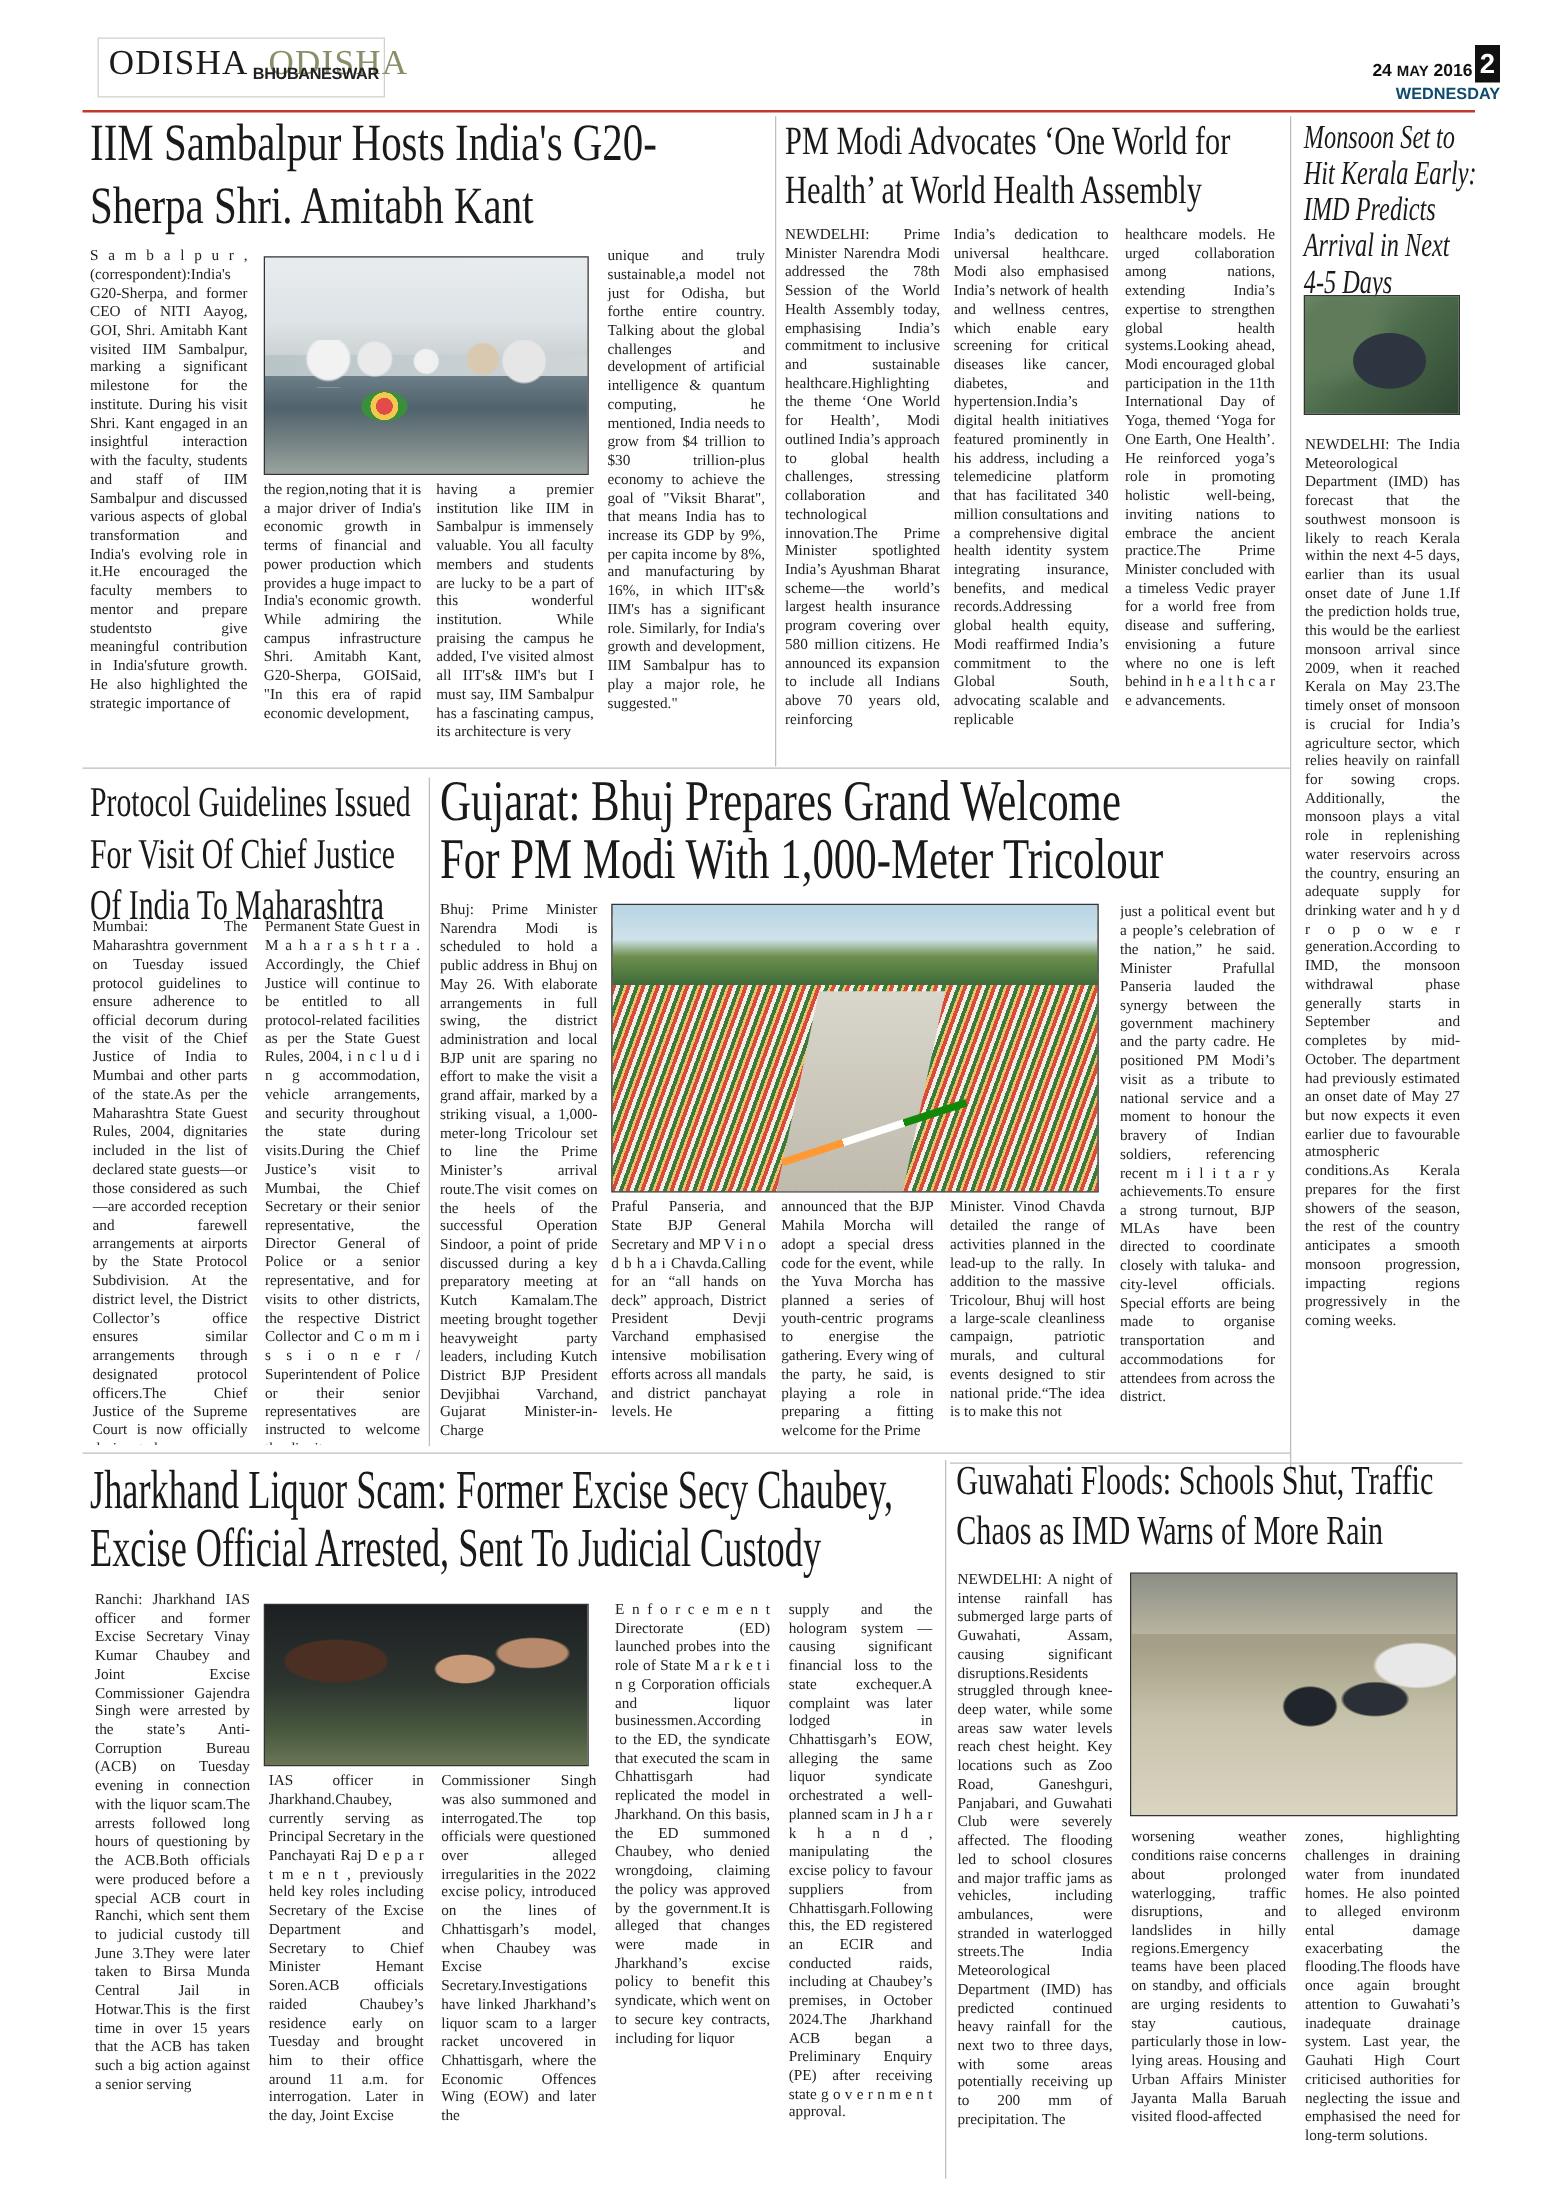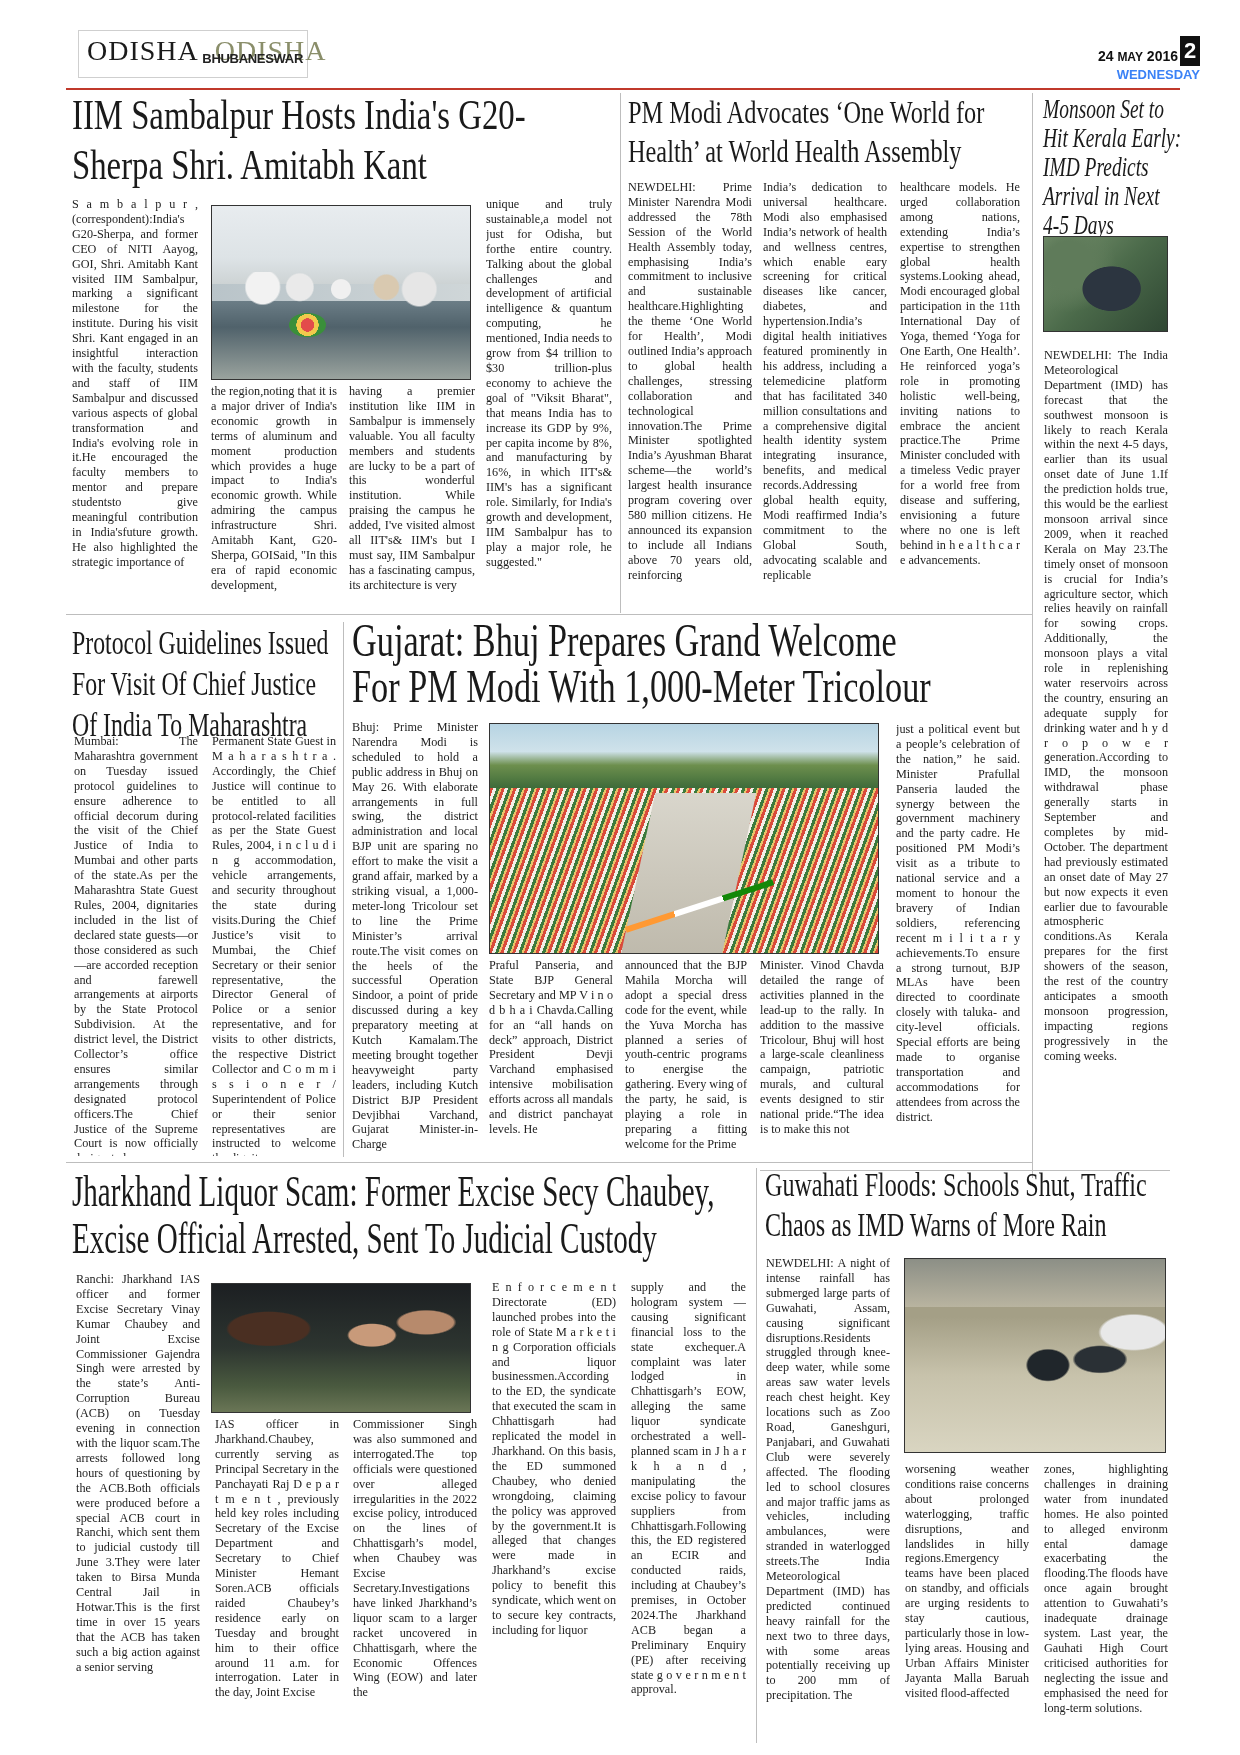--- a/index.html
+++ b/index.html
@@ -9,21 +9,21 @@
   .abs { position: absolute; }
 
   
   .logo-box { left: 78px; top: 30px; width: 230px; height: 48px; border: 1px solid #cfcfcf; background: #fff; }
   .logo-around { position: absolute; left: 8px; top: 4px; font-family: "Liberation Serif", serif; font-size: 28px; letter-spacing: 1px; color: #1b1b1b; }
   .logo-odisha { color: #8a8e6a; margin-left: 16px; }
   .logo-city { position: absolute; right: 4px; bottom: 11px; font-family: "Liberation Sans", sans-serif; font-weight: bold; font-size: 13px; letter-spacing: -0.3px; color: #222; }
   .date-line { right: 62px; top: 48px; font-family: "Liberation Sans", sans-serif; font-weight: bold; font-size: 14px; color: #111; }
   .date-line .mon { font-size: 12px; }
   .page-num { right: 40px; top: 36px; width: 20px; height: 30px; background: #111; color: #fff; font-family: "Liberation Sans", sans-serif; font-weight: bold; font-size: 22px; text-align: center; line-height: 30px; }
-  .day-line { right: 40px; top: 67px; font-family: "Liberation Sans", sans-serif; font-weight: bold; font-size: 13px; color: #3b82f6; }
+  .day-line { right: 40px; top: 67px; font-family: "Liberation Sans", sans-serif; font-weight: bold; font-size: 13px; color: #0c4a6e; }
   .rule-red { left: 66px; top: 88px; width: 1114px; height: 2px; background: #c0392b; }
 
   
   .hl { font-family: "Liberation Serif", serif; color: #1a1a1a; line-height: 1.08; white-space: nowrap; transform-origin: 0 0; }
 
   
   .col { font-family: "Liberation Serif", serif; font-size: 12.2px; line-height: 14.9px; text-align: justify; color: #222; overflow: hidden; hyphens: manual; }
 
   .vrule { width: 1px; background: #bdbdbd; }
   .hrule { height: 1px; background: #bdbdbd; }
@@ -82,21 +82,21 @@
 <div class="abs rule-red"></div>
 
 <div class="abs hl" style="left:72px; top:93px; font-size:42px; transform:scaleX(0.78);">IIM Sambalpur Hosts India's G20-</div>
 <div class="abs hl" style="left:72px; top:143px; font-size:42px; transform:scaleX(0.78);">Sherpa Shri. Amitabh Kant</div>
 
 <div class="abs col" style="left:72px; top:197px; width:126px; height:412px;">S a m b a l p u r , (correspondent):India's G20-Sherpa, and former CEO of NITI Aayog, GOI, Shri. Amitabh Kant visited IIM Sambalpur, marking a significant milestone for the institute. During his visit Shri. Kant engaged in an insightful interaction with the faculty, students and staff of IIM Sambalpur and discussed various aspects of global transformation and India's evolving role in it.He encouraged the faculty members to mentor and prepare studentsto give meaningful contribution in India'sfuture growth. He also highlighted the strategic importance of</div>
 <div class="abs photo ph-meeting" style="left:211px; top:205px; width:260px; height:175px;">
   <div class="figs"></div>
   <div class="flowers"></div>
 </div>
-<div class="abs col" style="left:211px; top:384px; width:126px; height:225px;">the region,noting that it is a major driver of India's economic growth in terms of aluminum and moment production which provides a huge impact to India's economic growth. While admiring the campus infrastructure Shri. Amitabh Kant, G20-Sherpa, GOISaid, "In this era of rapid economic development,</div>
+<div class="abs col" style="left:211px; top:384px; width:126px; height:225px;">the region,noting that it is a major driver of India's economic growth in terms of financial and power production which provides a huge impact to India's economic growth. While admiring the campus infrastructure Shri. Amitabh Kant, G20-Sherpa, GOISaid, "In this era of rapid economic development,</div>
 <div class="abs col" style="left:349px; top:384px; width:126px; height:225px;">having a premier institution like IIM in Sambalpur is immensely valuable. You all faculty members and students are lucky to be a part of this wonderful institution. While praising the campus he added, I've visited almost all IIT's&amp; IIM's but I must say, IIM Sambalpur has a fascinating campus, its architecture is very</div>
 <div class="abs col" style="left:486px; top:197px; width:126px; height:412px;">unique and truly sustainable,a model not just for Odisha, but forthe entire country. Talking about the global challenges and development of artificial intelligence &amp; quantum computing, he mentioned, India needs to grow from $4 trillion to $30 trillion-plus economy to achieve the goal of "Viksit Bharat", that means India has to increase its GDP by 9%, per capita income by 8%, and manufacturing by 16%, in which IIT's&amp; IIM's has a significant role. Similarly, for India's growth and development, IIM Sambalpur has to play a major role, he suggested."</div>
 
 <div class="abs vrule" style="left:620px; top:93px; height:520px;"></div>
 
 <div class="abs hl" style="left:628px; top:95px; font-size:32px; transform:scaleX(0.76);">PM Modi Advocates ‘One World for</div>
 <div class="abs hl" style="left:628px; top:134px; font-size:32px; transform:scaleX(0.76);">Health’ at World Health Assembly</div>
 
 <div class="abs col" style="left:628px; top:180px; width:124px; height:430px;">NEWDELHI: Prime Minister Narendra Modi addressed the 78th Session of the World Health Assembly today, emphasising India’s commitment to inclusive and sustainable healthcare.Highlighting the theme ‘One World for Health’, Modi outlined India’s approach to global health challenges, stressing collaboration and technological innovation.The Prime Minister spotlighted India’s Ayushman Bharat scheme—the world’s largest health insurance program covering over 580 million citizens. He announced its expansion to include all Indians above 70 years old, reinforcing</div>
 <div class="abs col" style="left:763px; top:180px; width:124px; height:430px;">India’s dedication to universal healthcare. Modi also emphasised India’s network of health and wellness centres, which enable eary screening for critical diseases like cancer, diabetes, and hypertension.India’s digital health initiatives featured prominently in his address, including a telemedicine platform that has facilitated 340 million consultations and a comprehensive digital health identity system integrating insurance, benefits, and medical records.Addressing global health equity, Modi reaffirmed India’s commitment to the Global South, advocating scalable and replicable</div>

